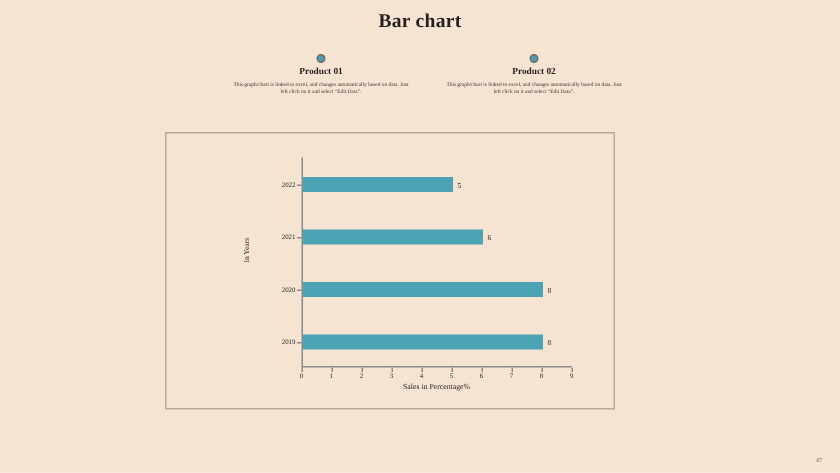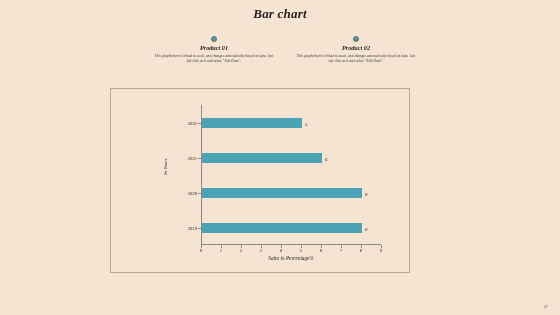--- a/index.html
+++ b/index.html
@@ -17,21 +17,20 @@
     position: relative;
     width: 560px;
     height: 315px;
     background: #f3e2d0;
     box-sizing: border-box;
   }
   .page-inner {
     position: absolute;
     left: 0; top: 0; right: 0; bottom: 0;
     background: #f5e4d2;
-    font-style: italic;
   }
   .title {
     position: absolute;
     top: 6px;
     left: 0;
     width: 100%;
     text-align: center;
     font-family: "Liberation Serif", serif;
     font-size: 13px;
     font-weight: bold;

